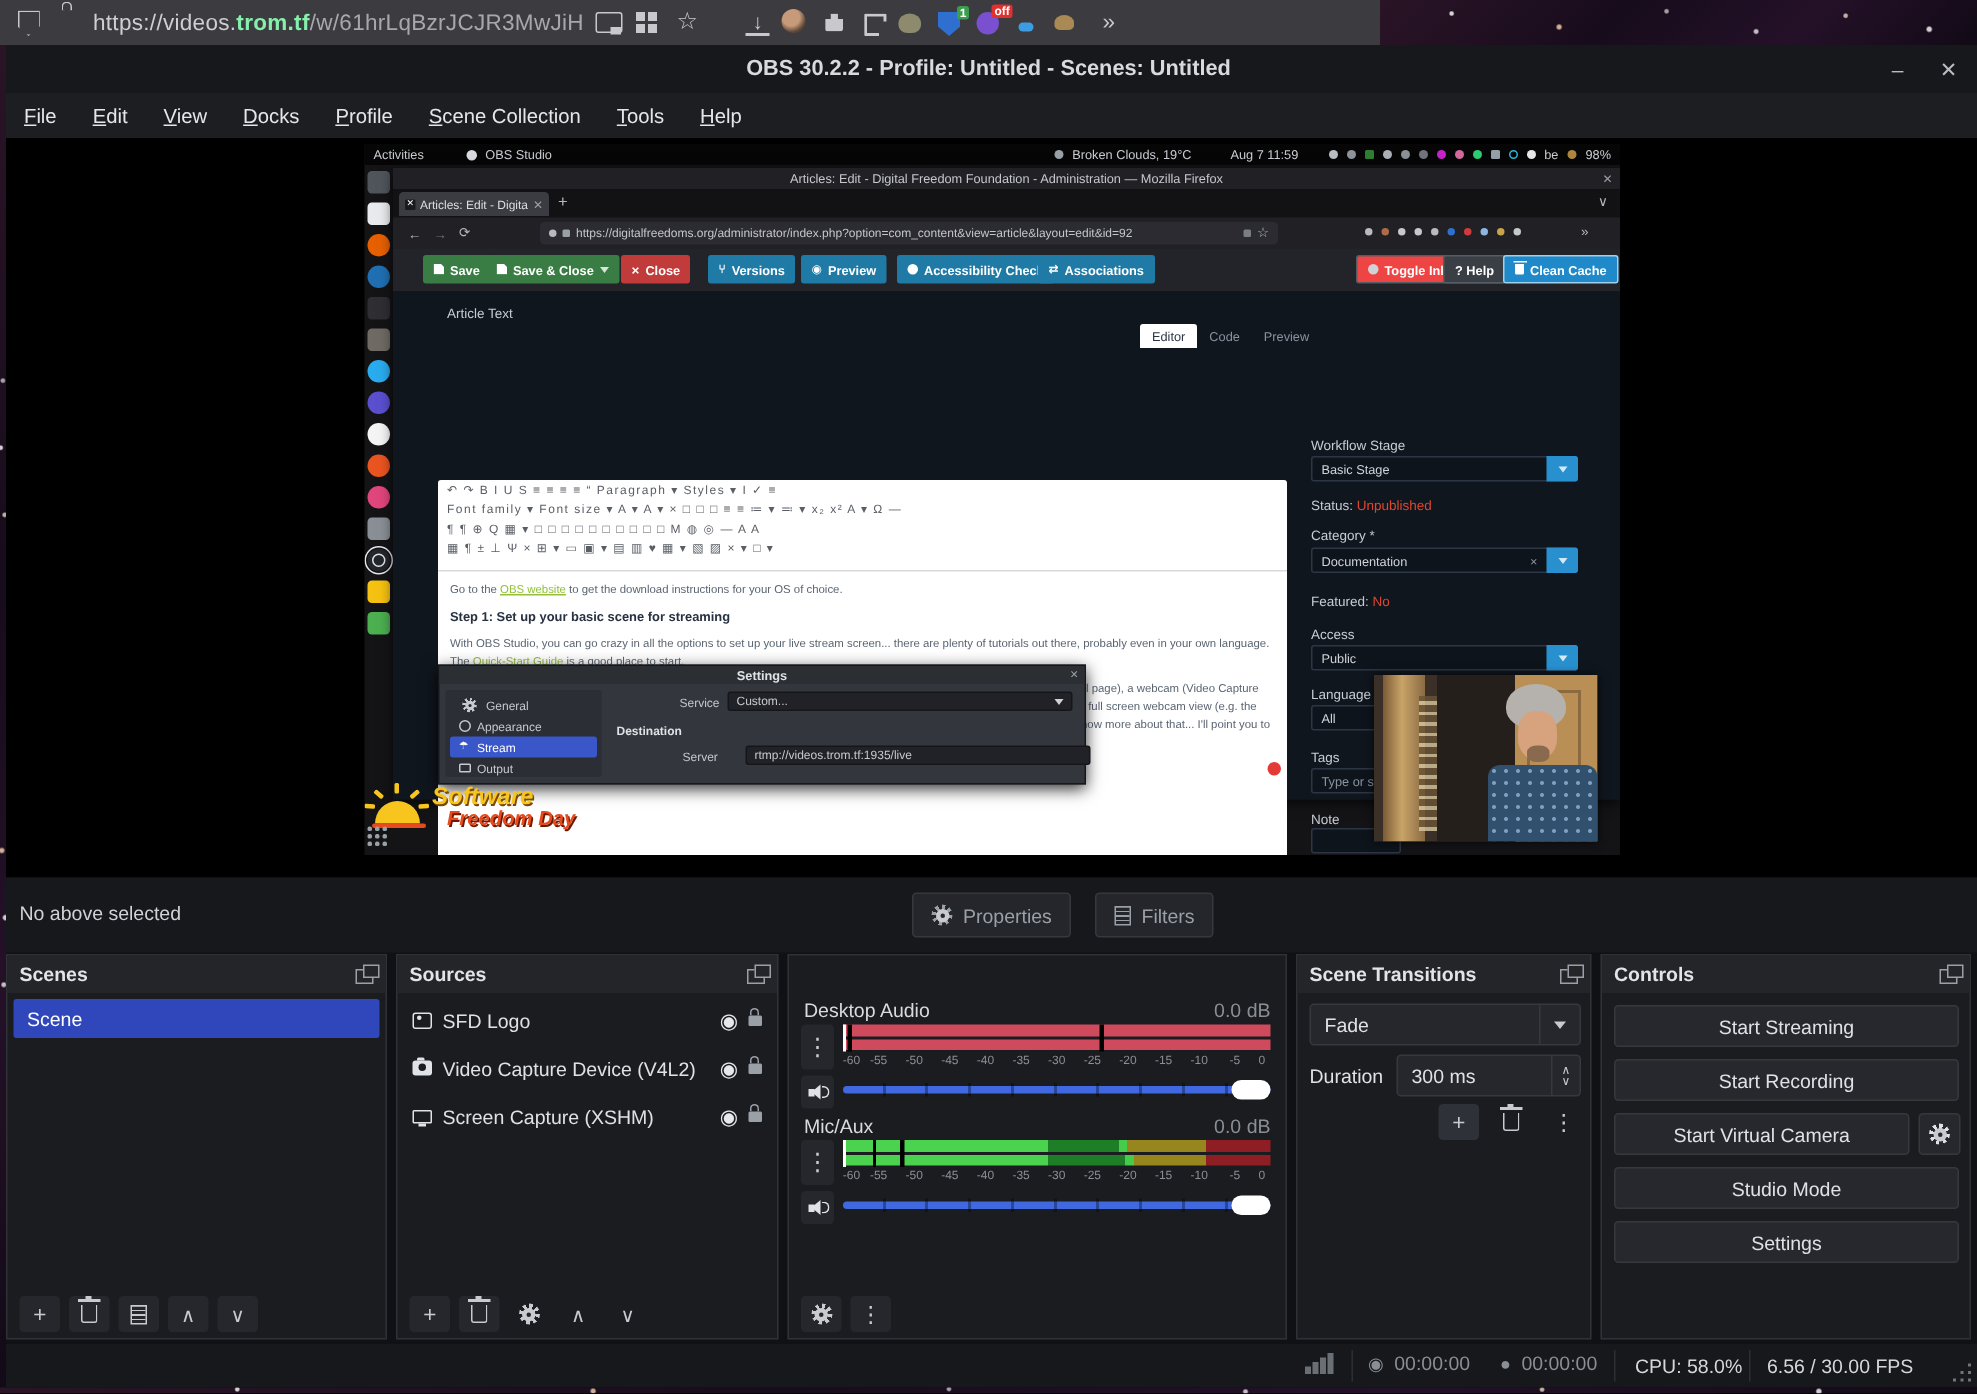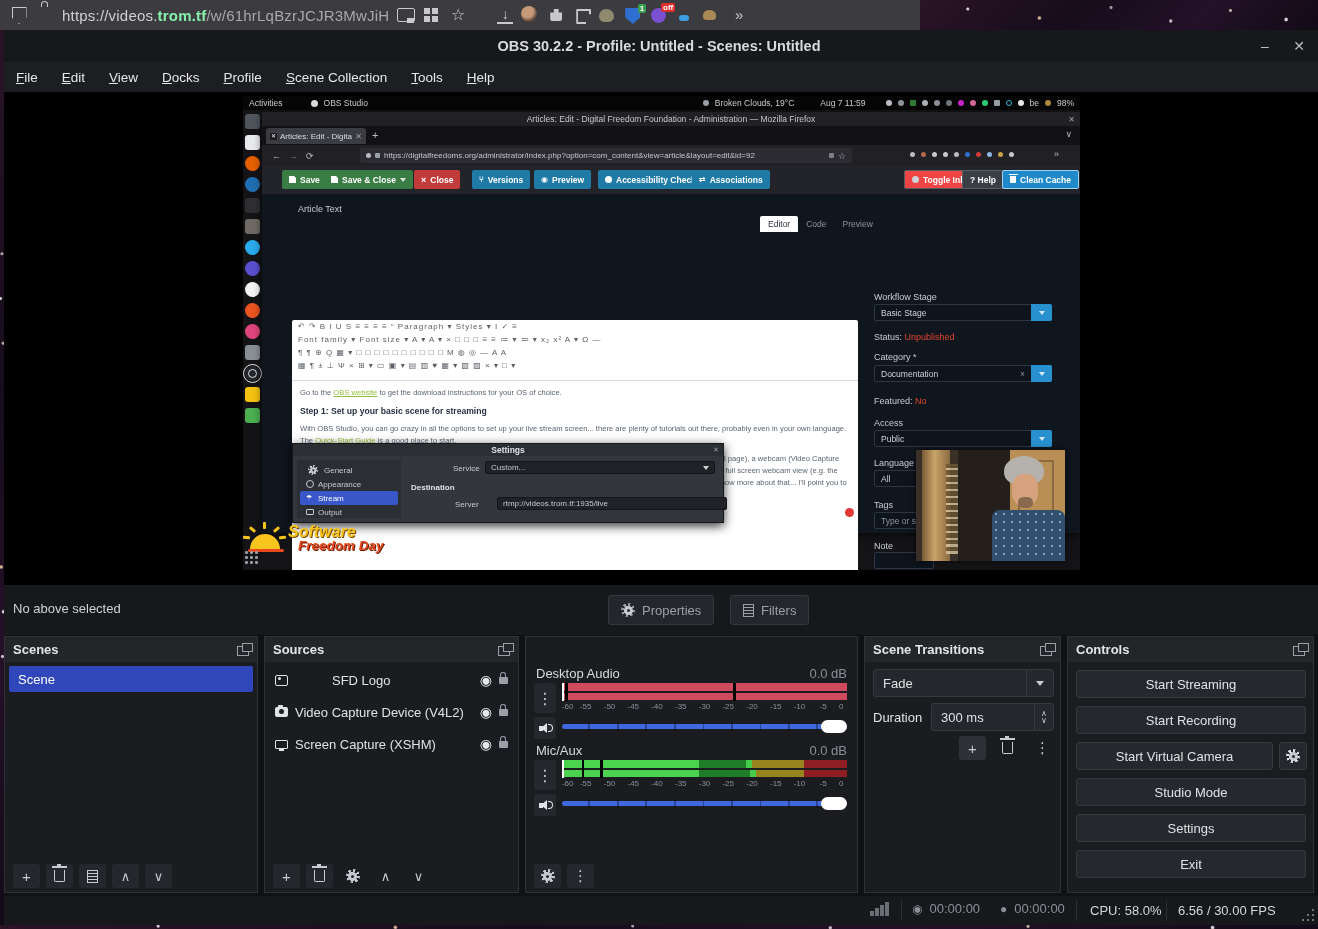--- a/index.html
+++ b/index.html
@@ -536,21 +536,21 @@
     </div>
 
     <div class="panel" style="left:264px;width:255px;">
       <div class="phead">
           <span>Sources</span>
           <span class="pop"></span>
         </div>
       <div class="abs" style="left:0;top:27px;right:0;">
         <div class="srcrow">
           <span class="ic-img"></span>
-          <span style="flex:1;white-space:nowrap;overflow:hidden;margin-left:37px;">SFD Logo</span>
+          <span style="flex:1;white-space:nowrap;overflow:hidden;">SFD Logo</span>
           <span class="eye">◉</span>
           <span class="lockic"></span>
         </div>
         <div class="srcrow">
           <span class="ic-cam"></span>
           <span style="flex:1;white-space:nowrap;overflow:hidden;">Video Capture Device (V4L2)</span>
           <span class="eye">◉</span>
           <span class="lockic"></span>
         </div>
         <div class="srcrow">
@@ -702,23 +702,20 @@
           <span>Start Virtual Camera</span>
         </div>
       <div class="abs" style="left:211px;top:105px;width:28px;height:28px;background:#26282d;border:1px solid #36383c;border-radius:3px;display:flex;align-items:center;justify-content:center;box-sizing:border-box;">
           <span class="gear" style="background:repeating-conic-gradient(#dfe1e5 0 22deg,transparent 22deg 45deg);"></span>
         </div>
       <div class="ctl-btn" style="top:141px;">
           <span>Studio Mode</span>
         </div>
       <div class="ctl-btn" style="top:177px;">
           <span>Settings</span>
-        </div>
-      <div class="ctl-btn" style="top:213px;">
-          <span>Exit</span>
         </div>
     </div>
 
     <div id="statusbar" class="abs">
       <span class="abs sbars" style="left:870px;top:4px;width:22px;height:16px;">
         <i style="left:0;height:5px;"></i>
           <i style="left:5px;height:8px;"></i>
           <i style="left:10px;height:11px;"></i>
           <i style="left:15px;height:14px;"></i>
       </span>

